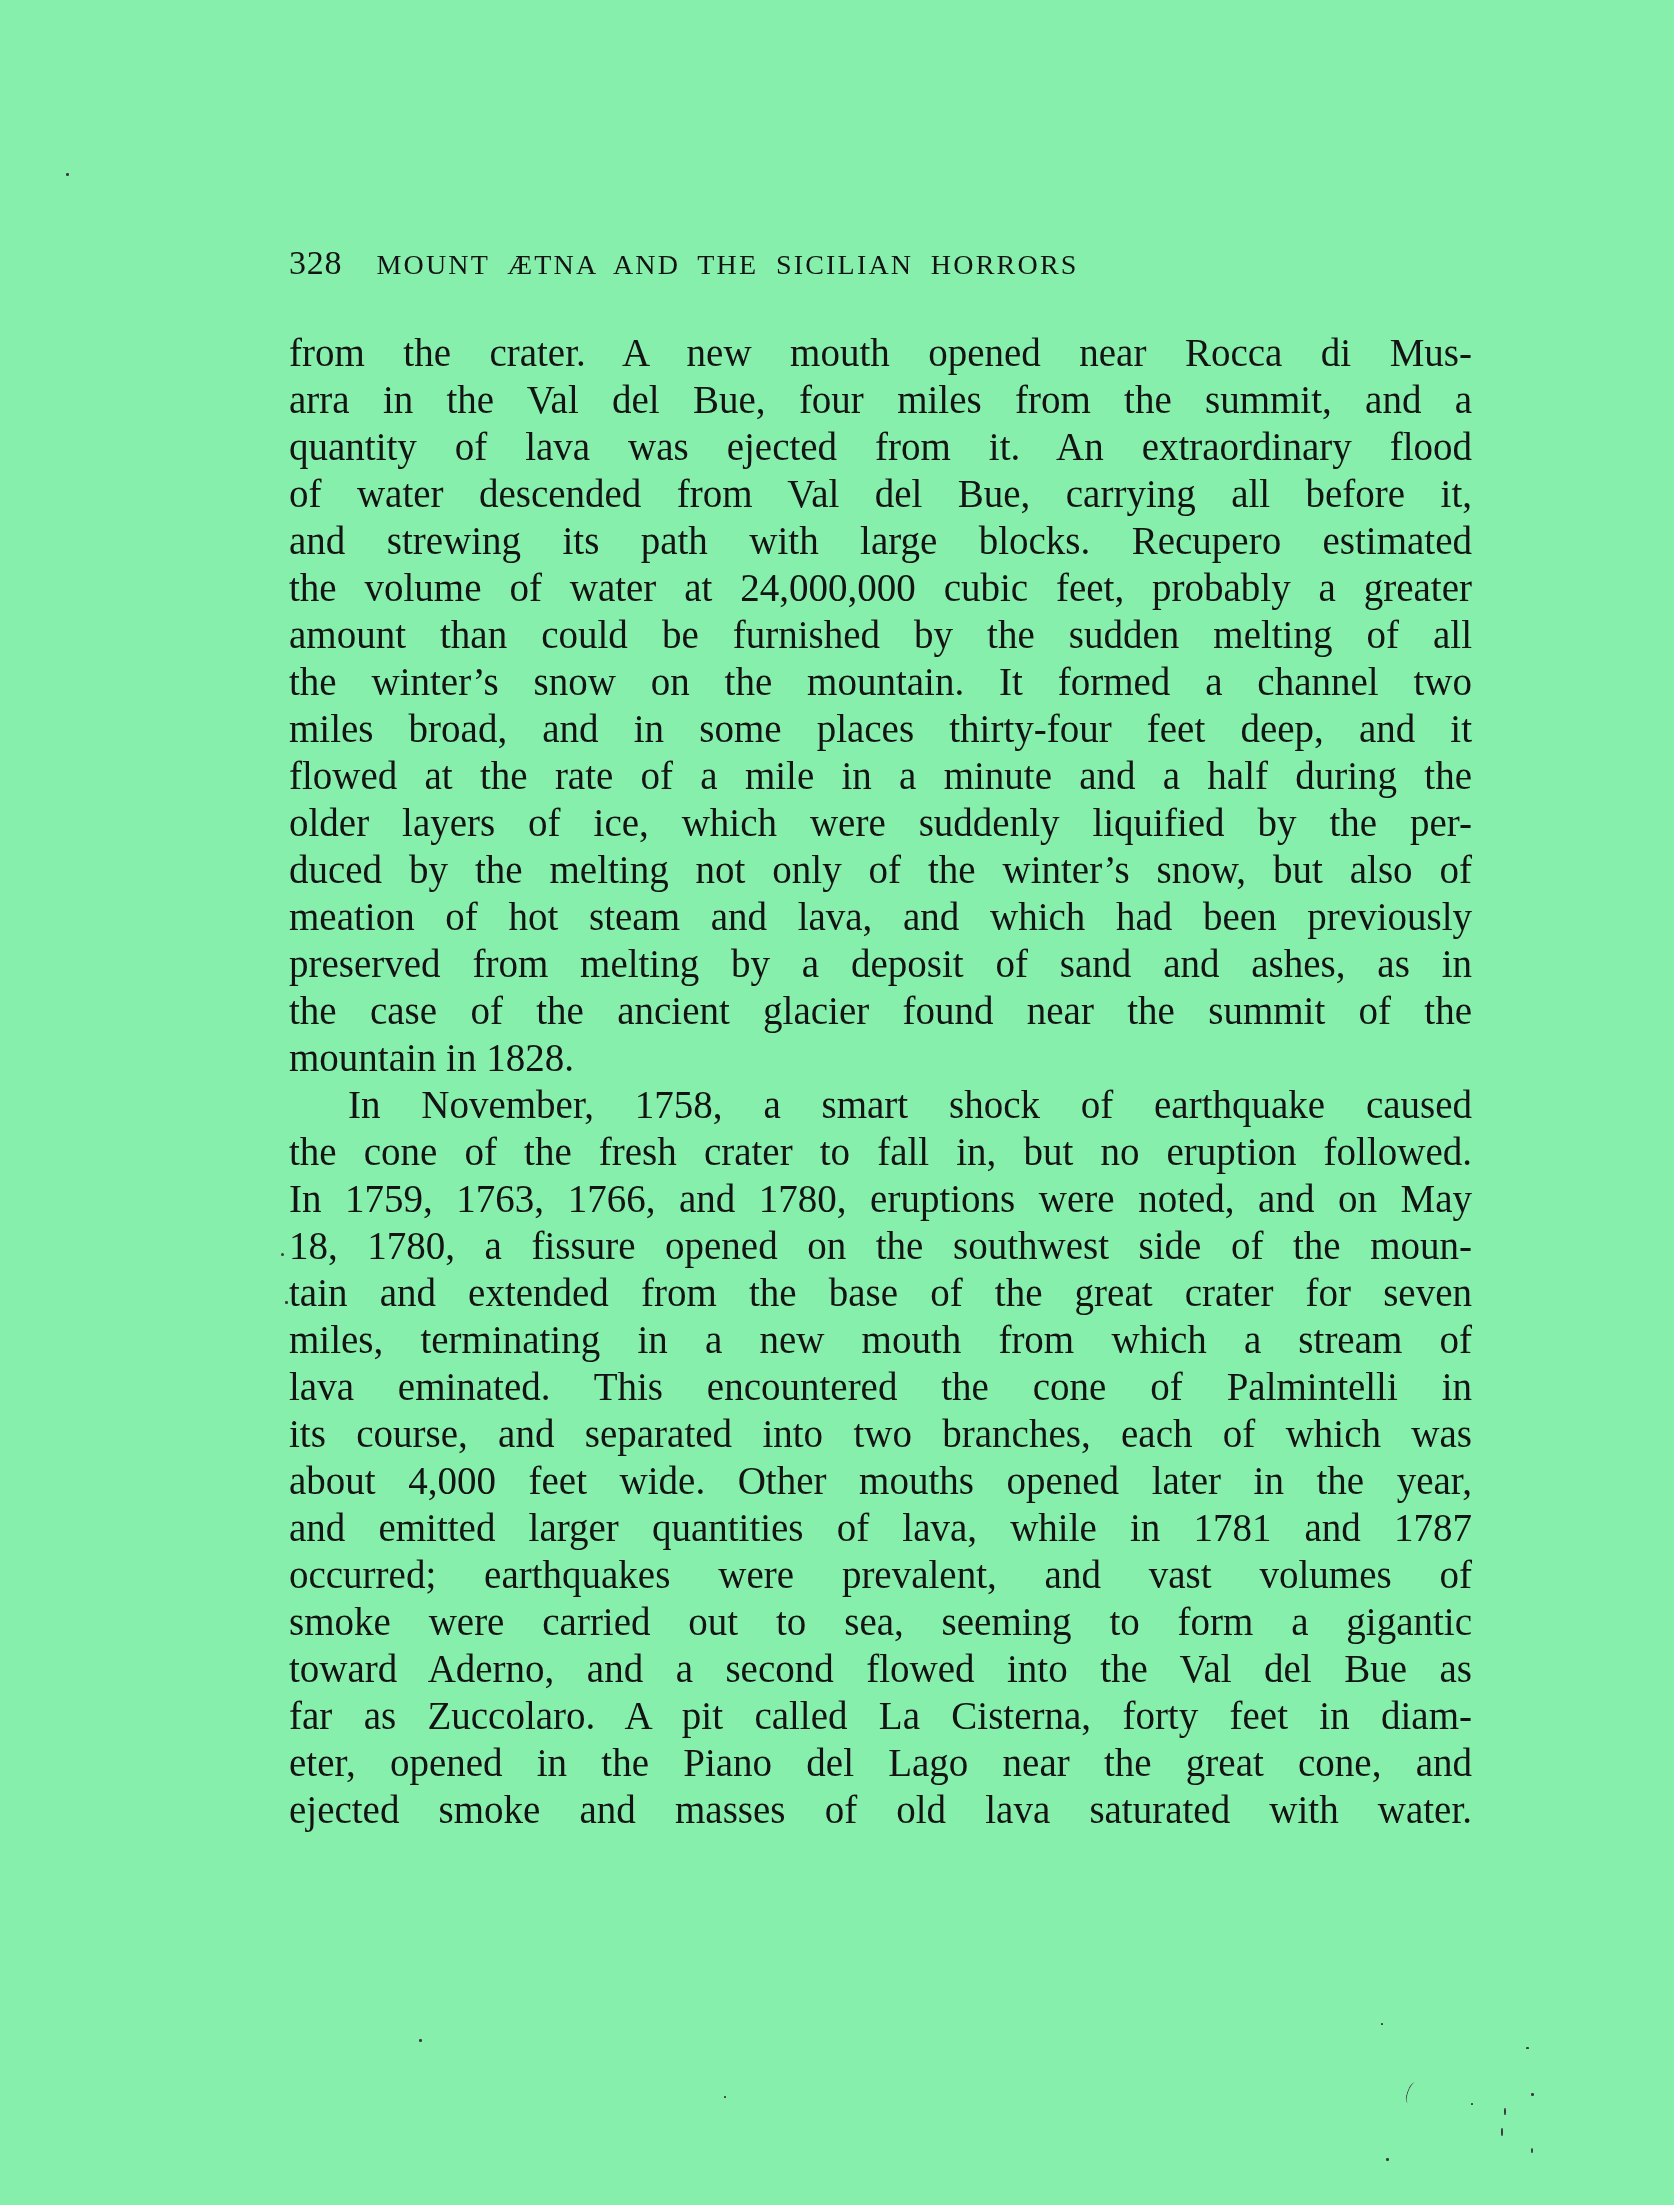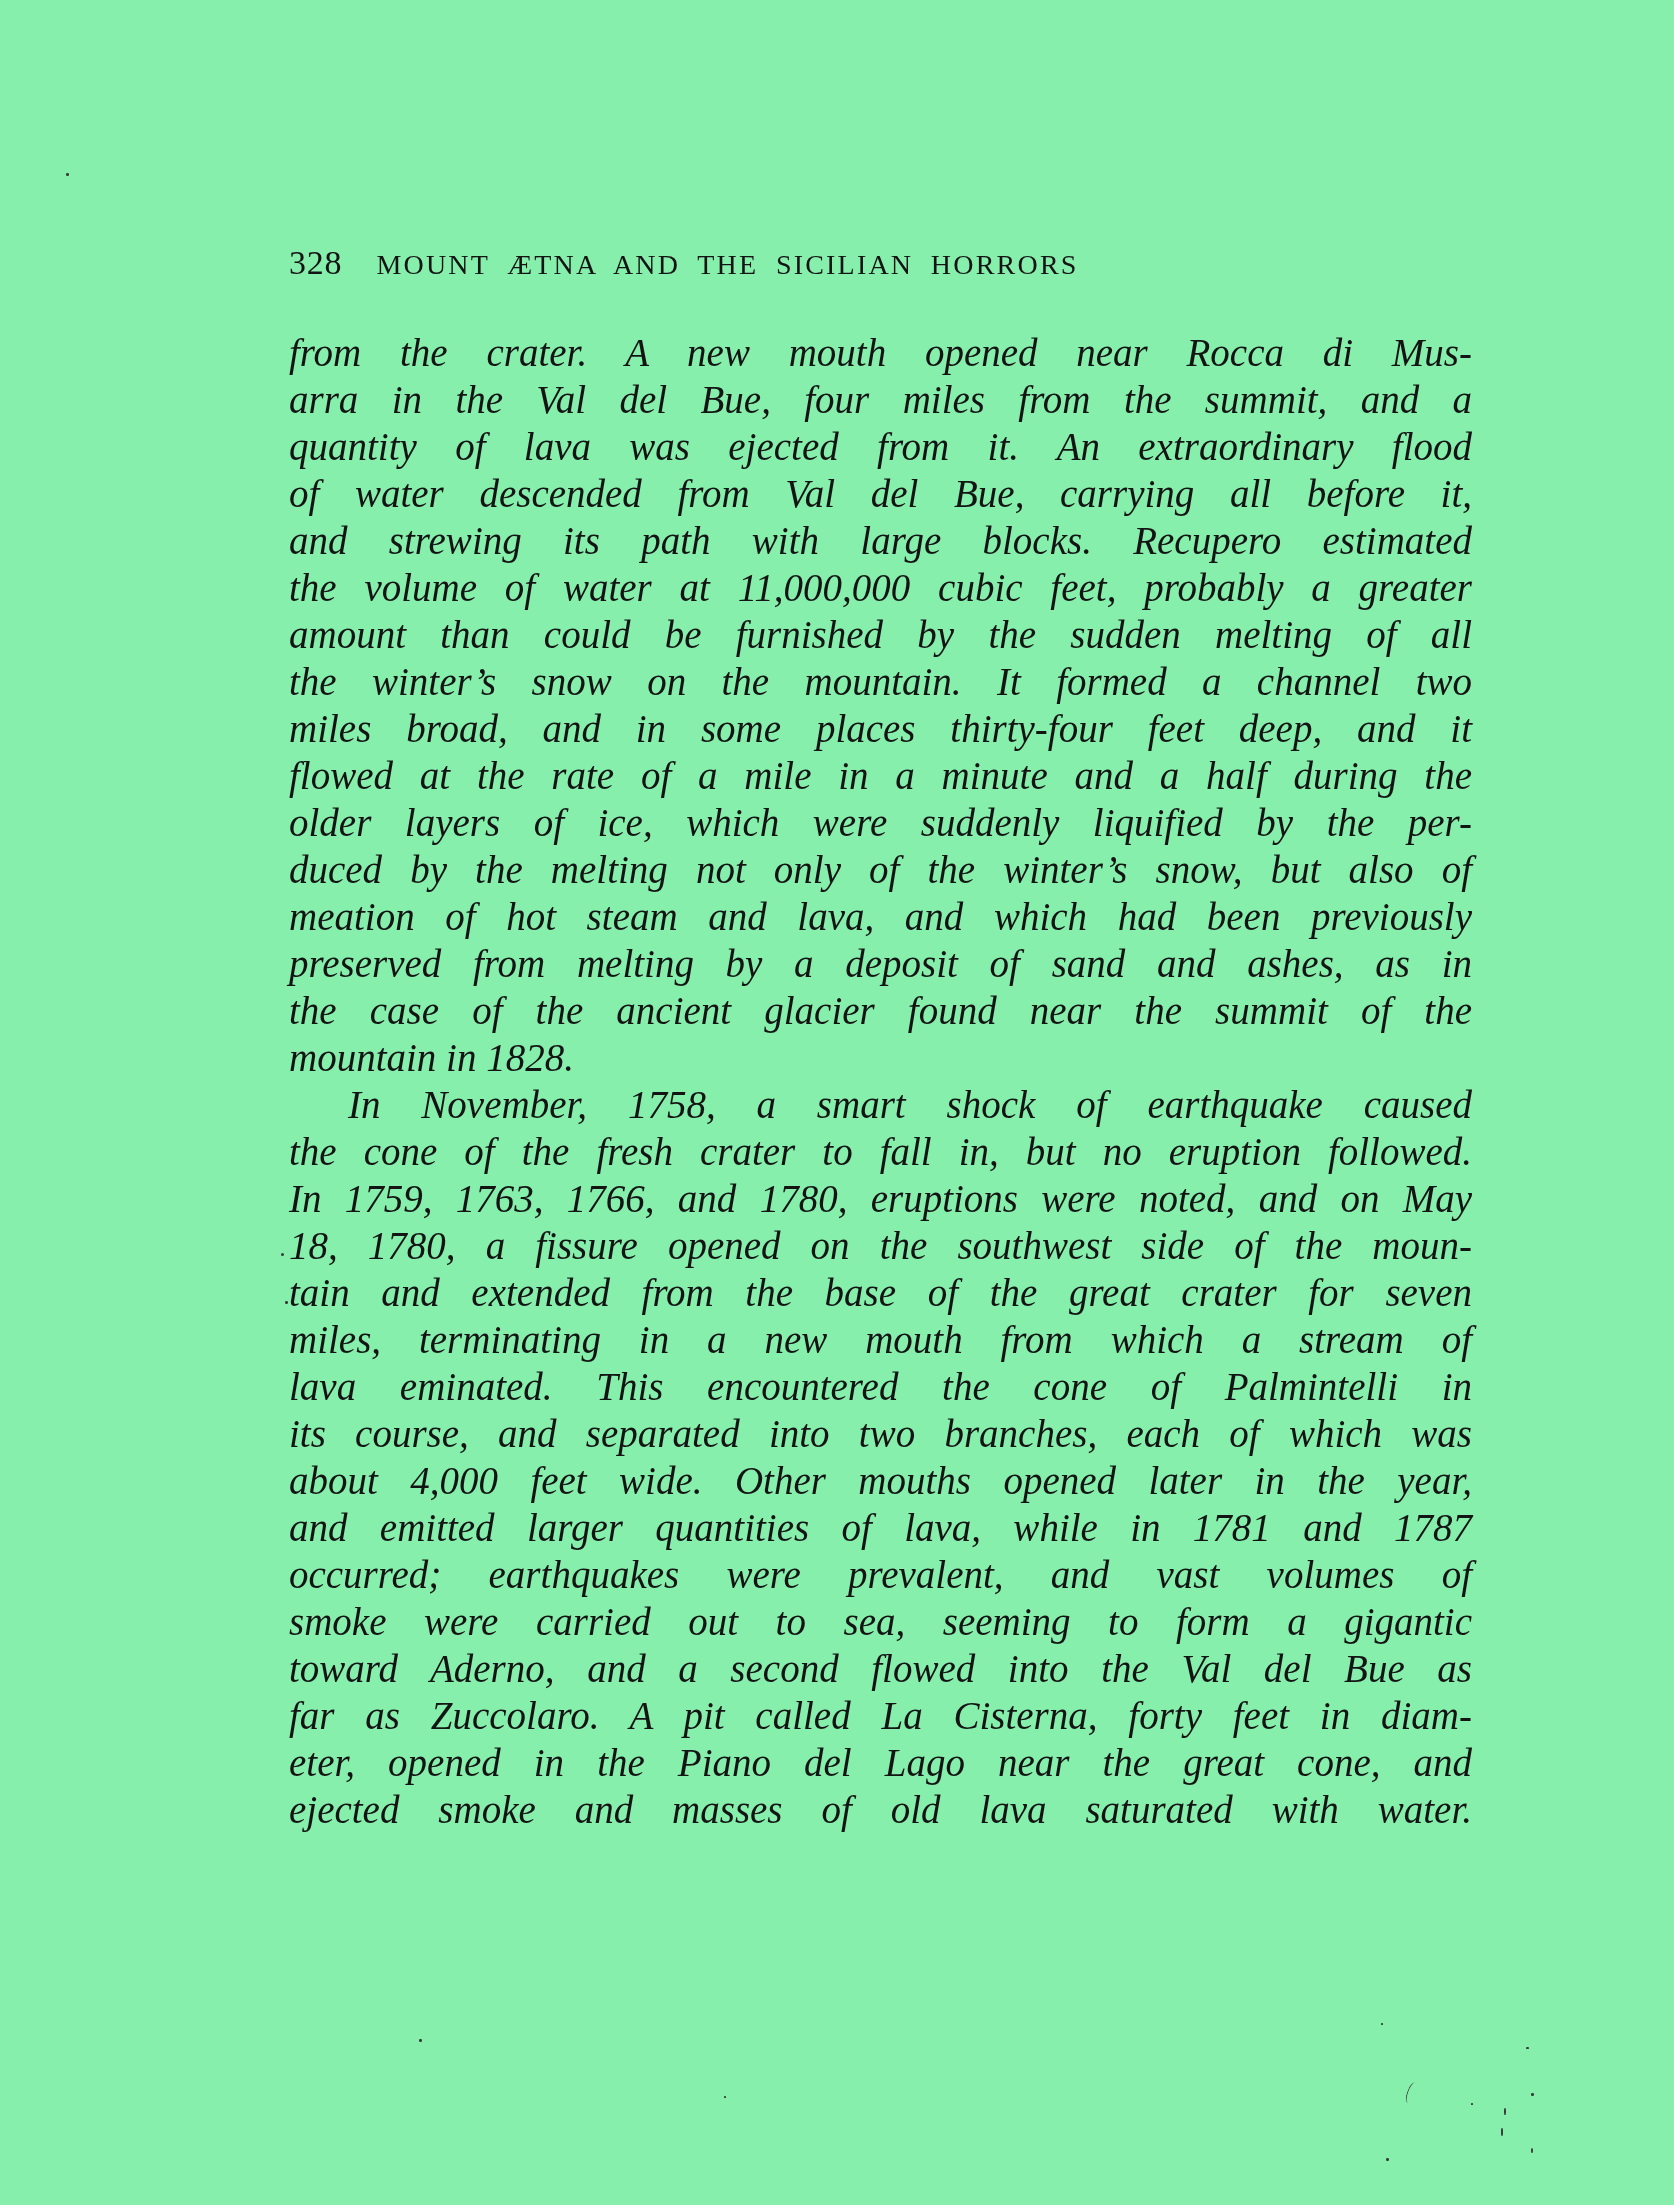--- a/index.html
+++ b/index.html
@@ -40,21 +40,20 @@
   .running-title {
     font-size: 28px;
     letter-spacing: 2.2px;
     word-spacing: 8.4px;
   }
   .body-text {
     position: absolute;
     left: 289px;
     top: 329px;
     width: 1183px;
-    font-style: italic;
   }
   .para {
     margin: 0;
   }
   .line {
     display: block;
     height: 47px;
     line-height: 47px;
     font-size: 39px;
     text-align: justify;
@@ -93,21 +92,21 @@
   </div>
 
   <div class="body-text">
 
     <p class="para">
       <span class="line">from the crater.  A new mouth opened near Rocca di Mus-</span>
       <span class="line">arra in the Val del Bue, four miles from the summit, and a</span>
       <span class="line">quantity of lava was ejected from it.  An extraordinary flood</span>
       <span class="line">of water descended from Val del Bue, carrying all before it,</span>
       <span class="line">and strewing its path with large blocks.  Recupero estimated</span>
-      <span class="line">the volume of water at 11,000,000 cubic feet, probably a greater</span>
+      <span class="line">the volume of water at 24,000,000 cubic feet, probably a greater</span>
       <span class="line">amount than could be furnished by the sudden melting of all</span>
       <span class="line">the winter’s snow on the mountain.  It formed a channel two</span>
       <span class="line">miles broad, and in some places thirty-four feet deep, and it</span>
       <span class="line">flowed at the rate of a mile in a minute and a half during the</span>
       <span class="line">older layers of ice, which were suddenly liquified by the per-</span>
       <span class="line">duced by the melting not only of the winter’s snow, but also of</span>
       <span class="line">meation of hot steam and lava, and which had been previously</span>
       <span class="line">preserved from melting by a deposit of sand and ashes, as in</span>
       <span class="line">the case of the ancient glacier found near the summit of the</span>
       <span class="line last">mountain in 1828.</span>

